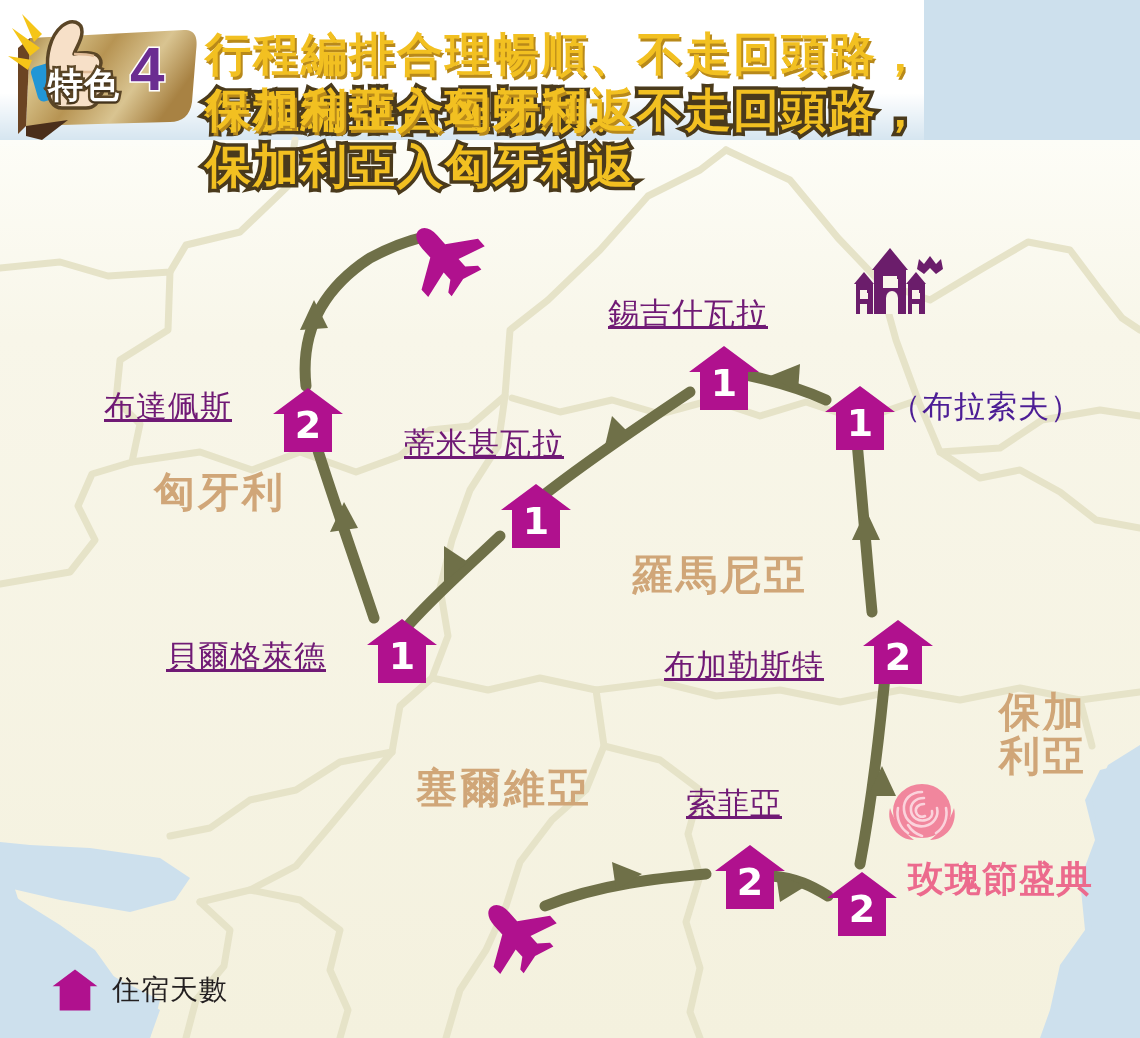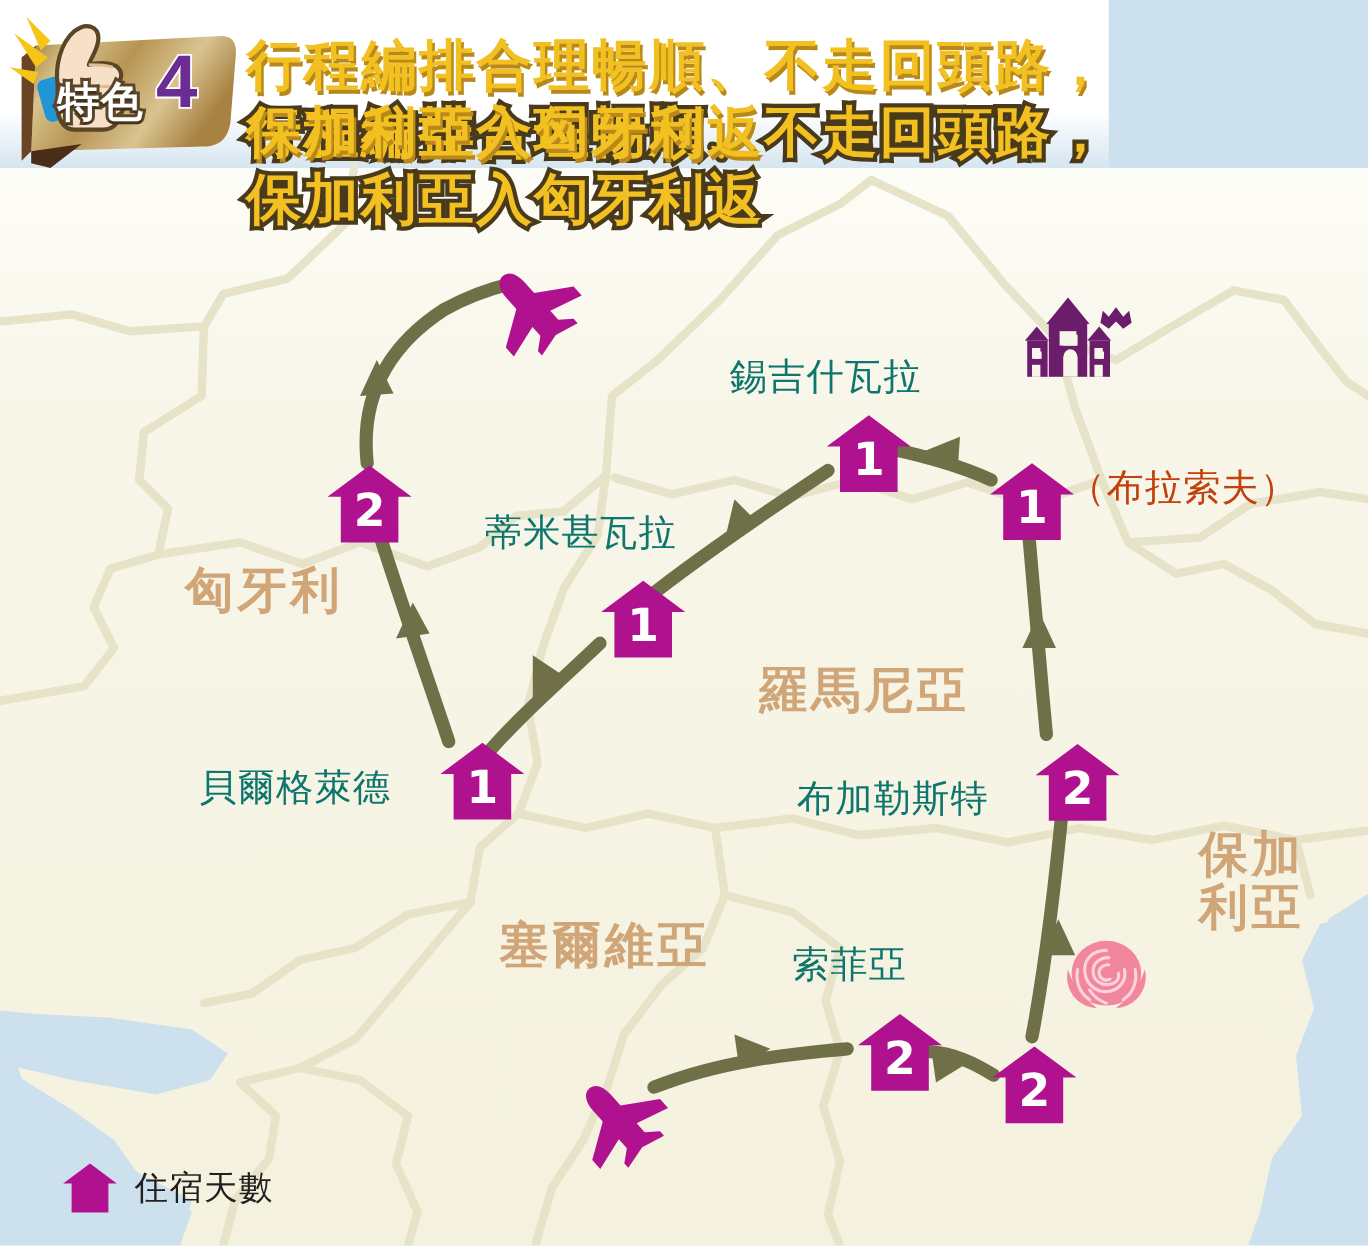--- a/index.html
+++ b/index.html
@@ -49,29 +49,29 @@
   
   .marker{position:absolute;width:72px;height:68px;z-index:22;}
   .marker .house{position:absolute;left:0;top:0;width:72px;height:68px;}
   .marker .num{
     position:absolute;left:0;top:19px;width:72px;text-align:center;
     font-size:38px;font-weight:bold;color:#ffffff;line-height:40px;
     font-family:"DejaVu Sans",sans-serif;
   }
 
   
-  .city-label{position:absolute;z-index:24;font-size:31px;color:#0f766e;white-space:nowrap;
-              font-weight:normal;letter-spacing:1px;}
+  .city-label{position:absolute;z-index:24;font-size:31px;color:#701a75;white-space:nowrap;
+              font-weight:normal;letter-spacing:1px;text-decoration:underline;}
   
   .country-label{position:absolute;z-index:18;font-size:41px;font-weight:bold;color:#d0a678;
                  white-space:nowrap;letter-spacing:3px;line-height:1.08;margin-left:44px;}
 
   
   .poi-title{position:absolute;z-index:26;font-size:36px;font-weight:bold;white-space:nowrap;letter-spacing:1px;}
-  .poi-sub{position:absolute;z-index:26;font-size:31px;color:#c2410c;white-space:nowrap;letter-spacing:1px;}
+  .poi-sub{position:absolute;z-index:26;font-size:31px;color:#4c1d95;white-space:nowrap;letter-spacing:1px;}
 
   
   #legend{position:absolute;left:52px;top:968px;z-index:30;display:flex;align-items:center;gap:14px;}
   #legend .lg-text{font-size:28px;color:#231f20;letter-spacing:1px;white-space:nowrap;}
 </style>
 </head>
 <body>
 
 <div id="stage">
 
@@ -157,25 +157,26 @@
       <polygon points="314,300 300,330 328,328"></polygon>
     </g>
   </svg>
 
   <div class="country-label" style="left:110px;top:470px;">匈牙利</div>
   <div class="country-label" style="left:588px;top:553px;">羅馬尼亞</div>
   <div class="country-label" style="left:372px;top:766px;">塞爾維亞</div>
   <div class="country-label" style="left:955px;top:690px;white-space:pre;">保加
 利亞</div>
 
+  <div class="city-label" style="left:104px;top:386px;">布達佩斯</div>
   <div class="city-label" style="left:608px;top:293px;">錫吉什瓦拉</div>
   <div class="city-label" style="left:404px;top:423px;">蒂米甚瓦拉</div>
   <div class="city-label" style="left:166px;top:636px;">貝爾格萊德</div>
   <div class="city-label" style="left:664px;top:645px;">布加勒斯特</div>
-  <div class="city-label" style="left:660px;top:783px;">索菲亞</div>
+  <div class="city-label" style="left:686px;top:783px;">索菲亞</div>
 
   <div class="marker" style="left:272px;top:386px;">
     <svg class="house" viewBox="0 0 72 68">
       <polygon points="36,2 71,28 60,28 60,66 12,66 12,28 1,28" fill="#b0118e"></polygon>
     </svg>
     <div class="num">2</div>
   </div>
 
   <div class="marker" style="left:688px;top:344px;">
     <svg class="house" viewBox="0 0 72 68">
@@ -258,20 +259,21 @@
     </g>
     <g fill="none" stroke="#fbd3dc" stroke-width="2.6" stroke-linecap="round">
       <path d="M36,14 C24,14 17,22 18,32 C19,43 29,50 39,48 C48,46 53,38 51,30"></path>
       <path d="M38,20 C29,20 24,26 25,33 C26,40 33,44 40,42 C45,41 47,37 46,33"></path>
       <path d="M38,26 C32,26 29,30 30,34 C31,38 35,40 39,38"></path>
       <path d="M12,30 C10,40 14,50 22,55"></path>
       <path d="M60,30 C62,40 58,50 50,55"></path>
       <path d="M36,58 C30,56 25,52 22,47"></path>
     </g>
   </svg>
+  <div class="poi-title" style="left:908px;top:855px;color:#ec6a8d;">玫瑰節盛典</div>
 
   <svg style="position:absolute;left:398px;top:218px;width:86px;height:76px;z-index:25;transform:rotate(-42deg);" viewBox="0 0 86 76">
     <path fill="#b0118e" d="M44,4 C50,4 54,10 54,20 L54,32 L82,50 L82,60 L54,52 L54,62 L64,70 L64,75 L44,70 L24,75 L24,70 L34,62 L34,52 L6,60 L6,50 L34,32 L34,20 C34,10 38,4 44,4 Z"></path>
   </svg>
 
   <svg style="position:absolute;left:470px;top:895px;width:86px;height:76px;z-index:25;transform:rotate(-42deg);" viewBox="0 0 86 76">
     <path fill="#b0118e" d="M44,4 C50,4 54,10 54,20 L54,32 L82,50 L82,60 L54,52 L54,62 L64,70 L64,75 L44,70 L24,75 L24,70 L34,62 L34,52 L6,60 L6,50 L34,32 L34,20 C34,10 38,4 44,4 Z"></path>
   </svg>
 
   <div id="legend">

